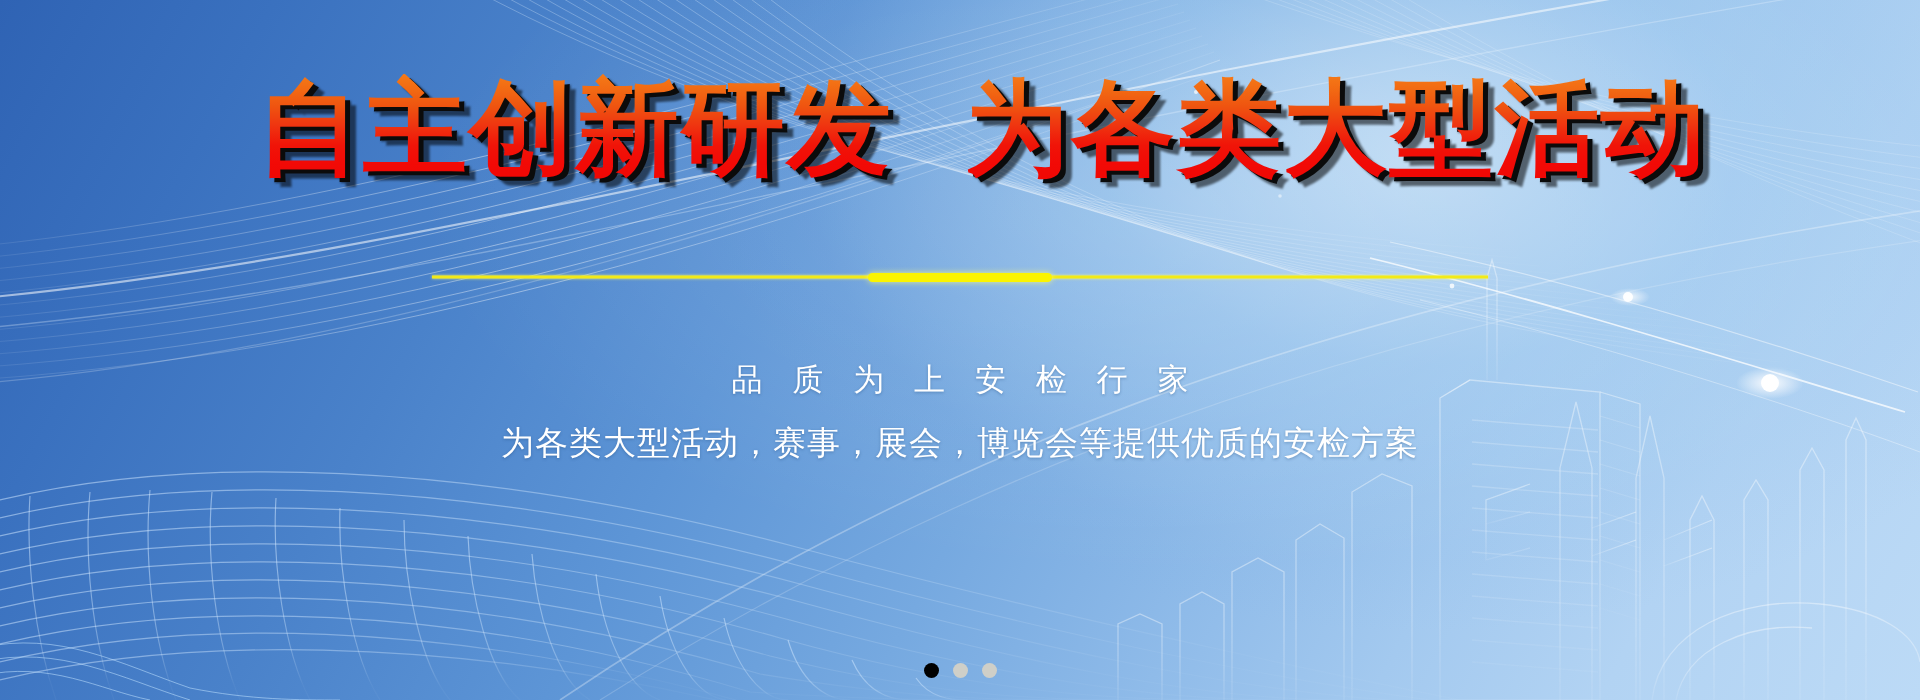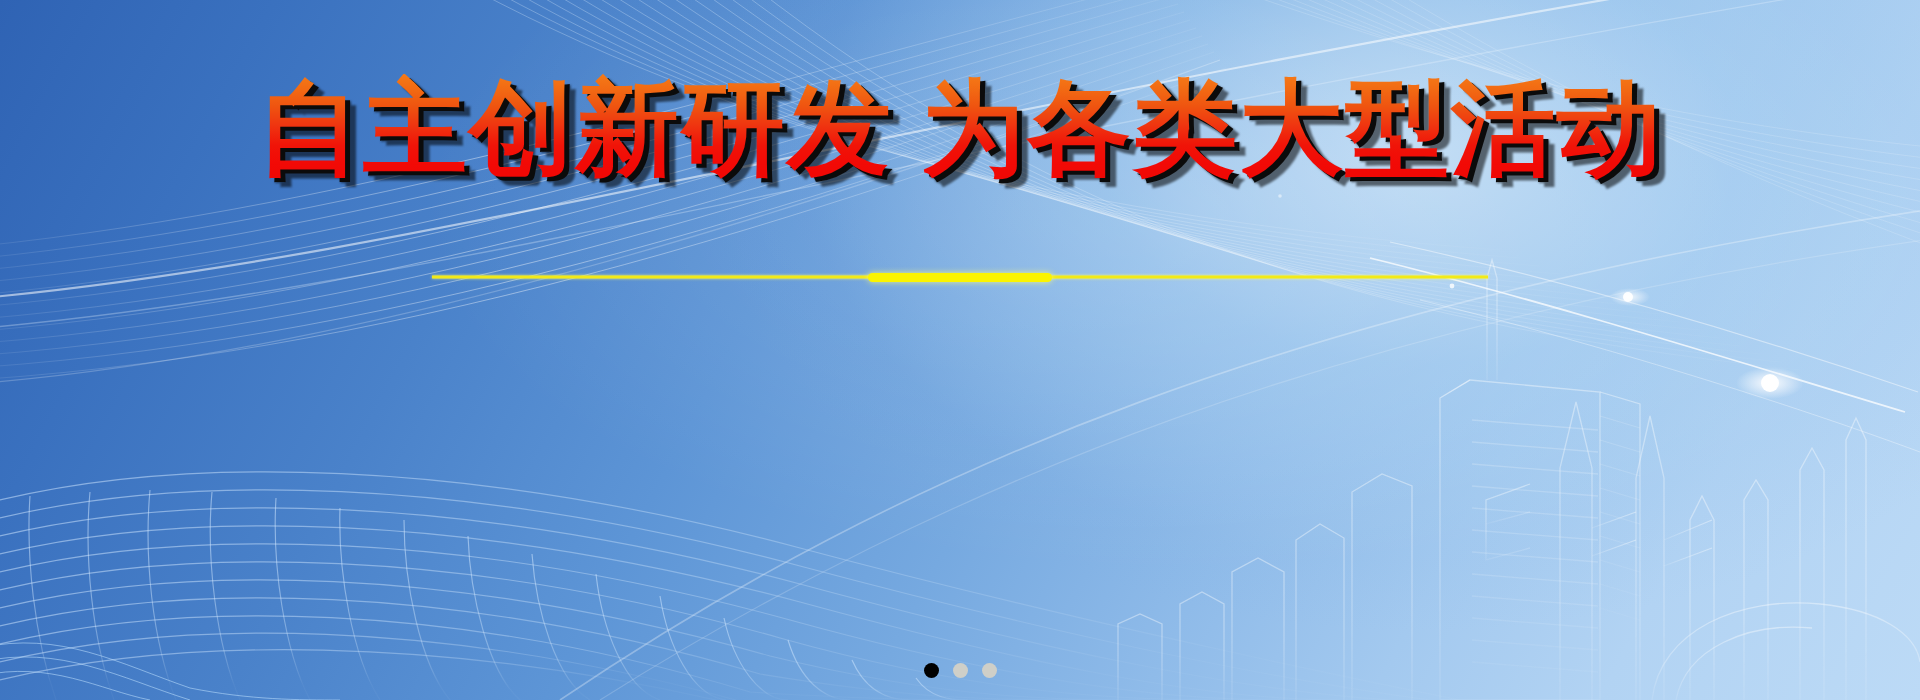--- a/index.html
+++ b/index.html
@@ -53,20 +53,21 @@
         #ef3410 48%,
         #f01408 66%,
         #f20a06 82%,
         #f00704 100%);
     -webkit-background-clip:text;
     background-clip:text;
     color:transparent;
     -webkit-text-fill-color:transparent;
     text-shadow:none;
     filter:drop-shadow(5px 4px 0 #0b0b0b) drop-shadow(6px 5px 1px rgba(0,0,0,0.55));
+    margin-left:44px;
   }
   .title-gap{ display:inline-block; width:28px; }
 
   
   .divider-wrap{
     position:absolute;
     left:0; right:0;
     top:270px;
     height:14px;
     display:flex;
@@ -342,20 +343,24 @@
     <span class="main-title">自主创新研发</span><span class="title-gap"></span><span class="main-title">为各类大型活动</span>
   </div>
 
   <div class="divider-wrap">
     <div class="divider-line">
       <div class="divider-thin"></div>
       <div class="divider-thick"></div>
     </div>
   </div>
 
+  <div class="sub-block">
+    <div class="slogan">品 质 为 上    安 检 行 家</div>
+    <div class="desc">为各类大型活动，赛事，展会，博览会等提供优质的安检方案</div>
+  </div>
 
   <div class="dots">
     <span class="dot active"></span>
     <span class="dot"></span>
     <span class="dot"></span>
   </div>
 
 </div>
 
 </body></html>

